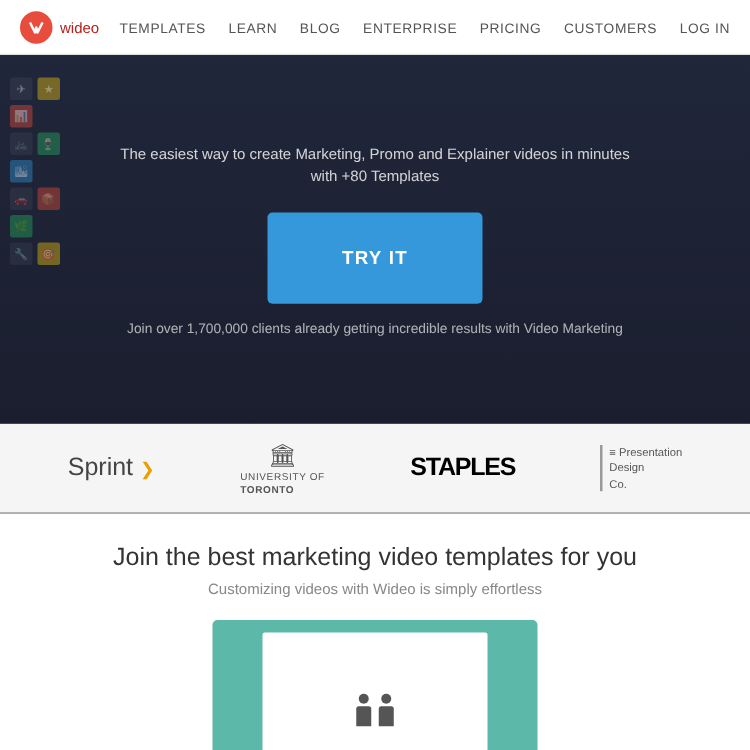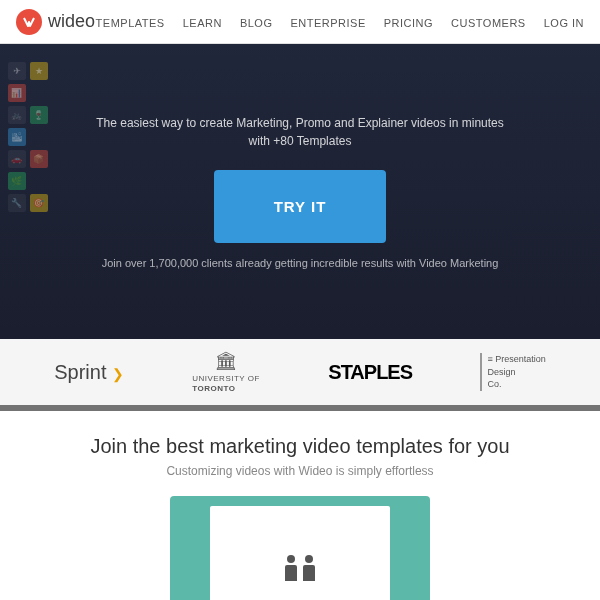--- a/index.html
+++ b/index.html
@@ -28,22 +28,22 @@
       background: #e74c3c;
       border-radius: 50%;
       display: flex;
       align-items: center;
       justify-content: center;
       color: white;
       font-size: 12px;
       font-weight: bold;
     }
     .logo-text {
-      font-size: 18px;
-      color: #404040;
+      font-size: 12px;
+      color: #b91c1c;
       font-weight: 400;
     }
     .nav-links {
       display: flex;
       gap: 18px;
       list-style: none;
     }
     .nav-links li a {
       font-size: 11px;
       color: #555;
@@ -144,21 +144,21 @@
     }
 
     
     .logos-band {
       background: #f5f5f5;
       height: 72px;
       display: flex;
       align-items: center;
       justify-content: space-around;
       padding: 0 20px;
-      border-bottom: 6px solid #737373;
+      border-bottom: 1px solid #737373;
     }
     .logo-company {
       display: flex;
       flex-direction: column;
       align-items: center;
       gap: 2px;
     }
     .logo-company-name {
       font-size: 18px;
       color: #555;

